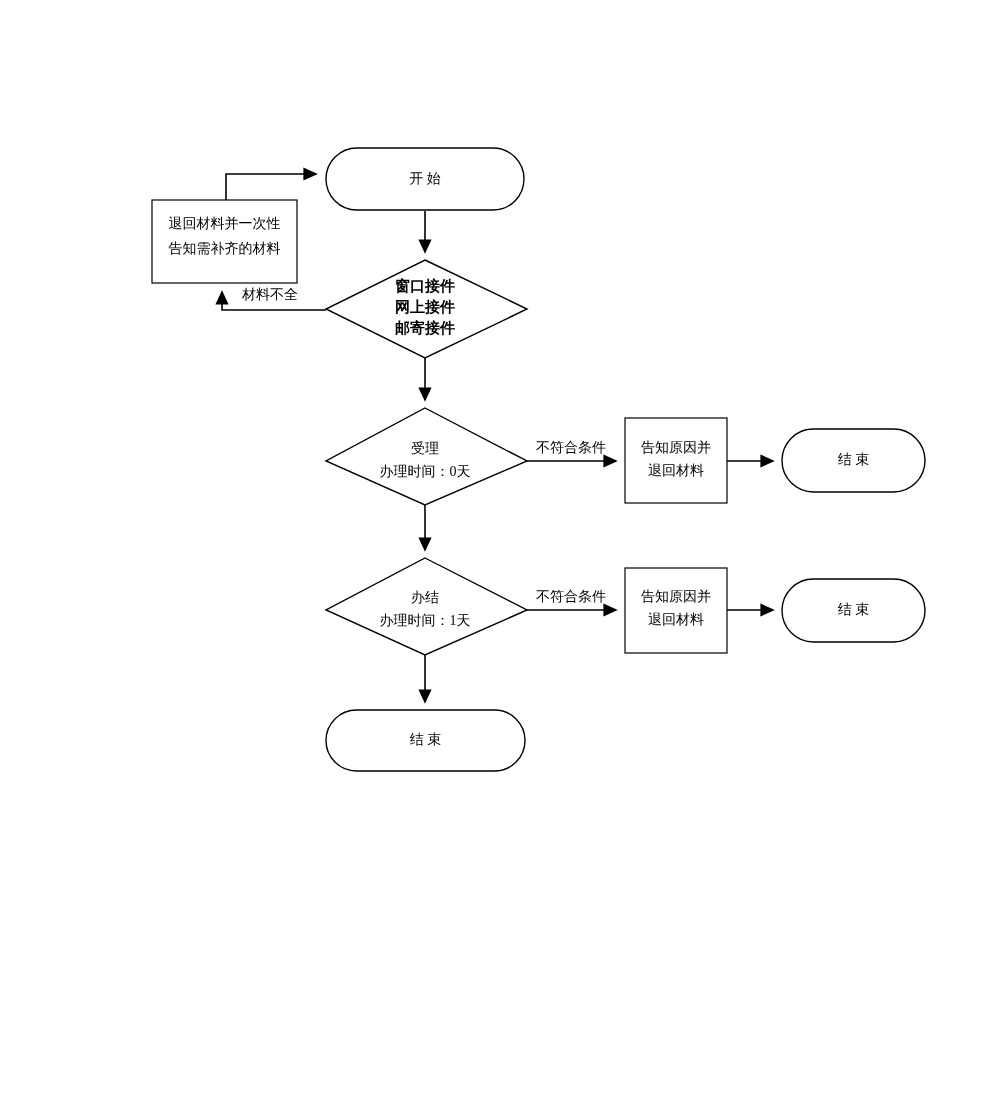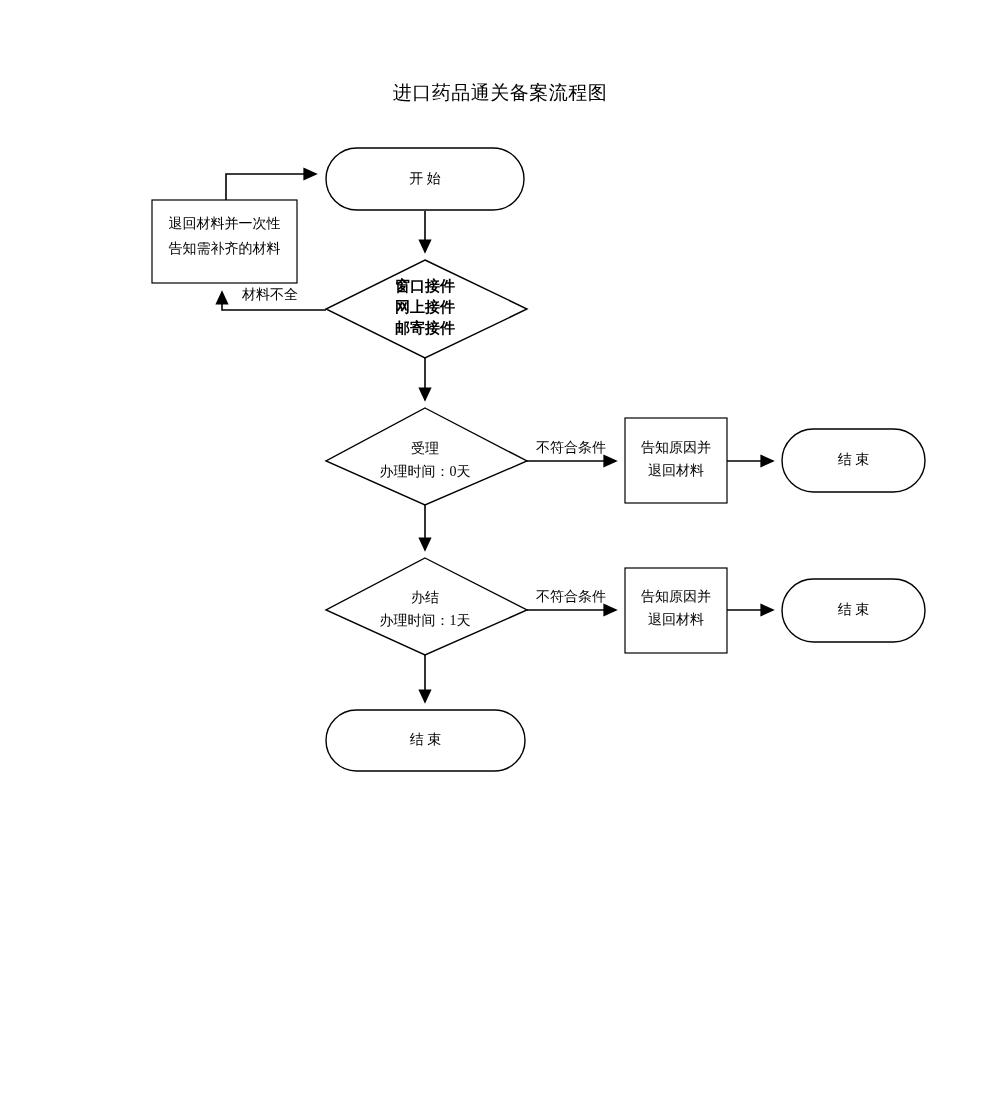--- a/index.html
+++ b/index.html
@@ -67,21 +67,20 @@
     fill: none;
     stroke: #000000;
     stroke-width: 1.6;
   }
 </style>
 </head>
 <body>
 
 <div id="flow-root">
 
-  <div class="page-title">进口药品通关备案流程图</div>
 
   <svg width="1000" height="1100" viewBox="0 0 1000 1100">
     <defs>
       <marker id="arrow" viewBox="0 0 12 12" refX="10.5" refY="6" markerWidth="9" markerHeight="9" orient="auto-start-reverse">
         <path d="M 0 0.5 L 12 6 L 0 11.5 z" fill="#000000"></path>
       </marker>
     </defs>
 
     <path class="conn" d="M 425 211 L 425 252" marker-end="url(#arrow)"></path>
 

